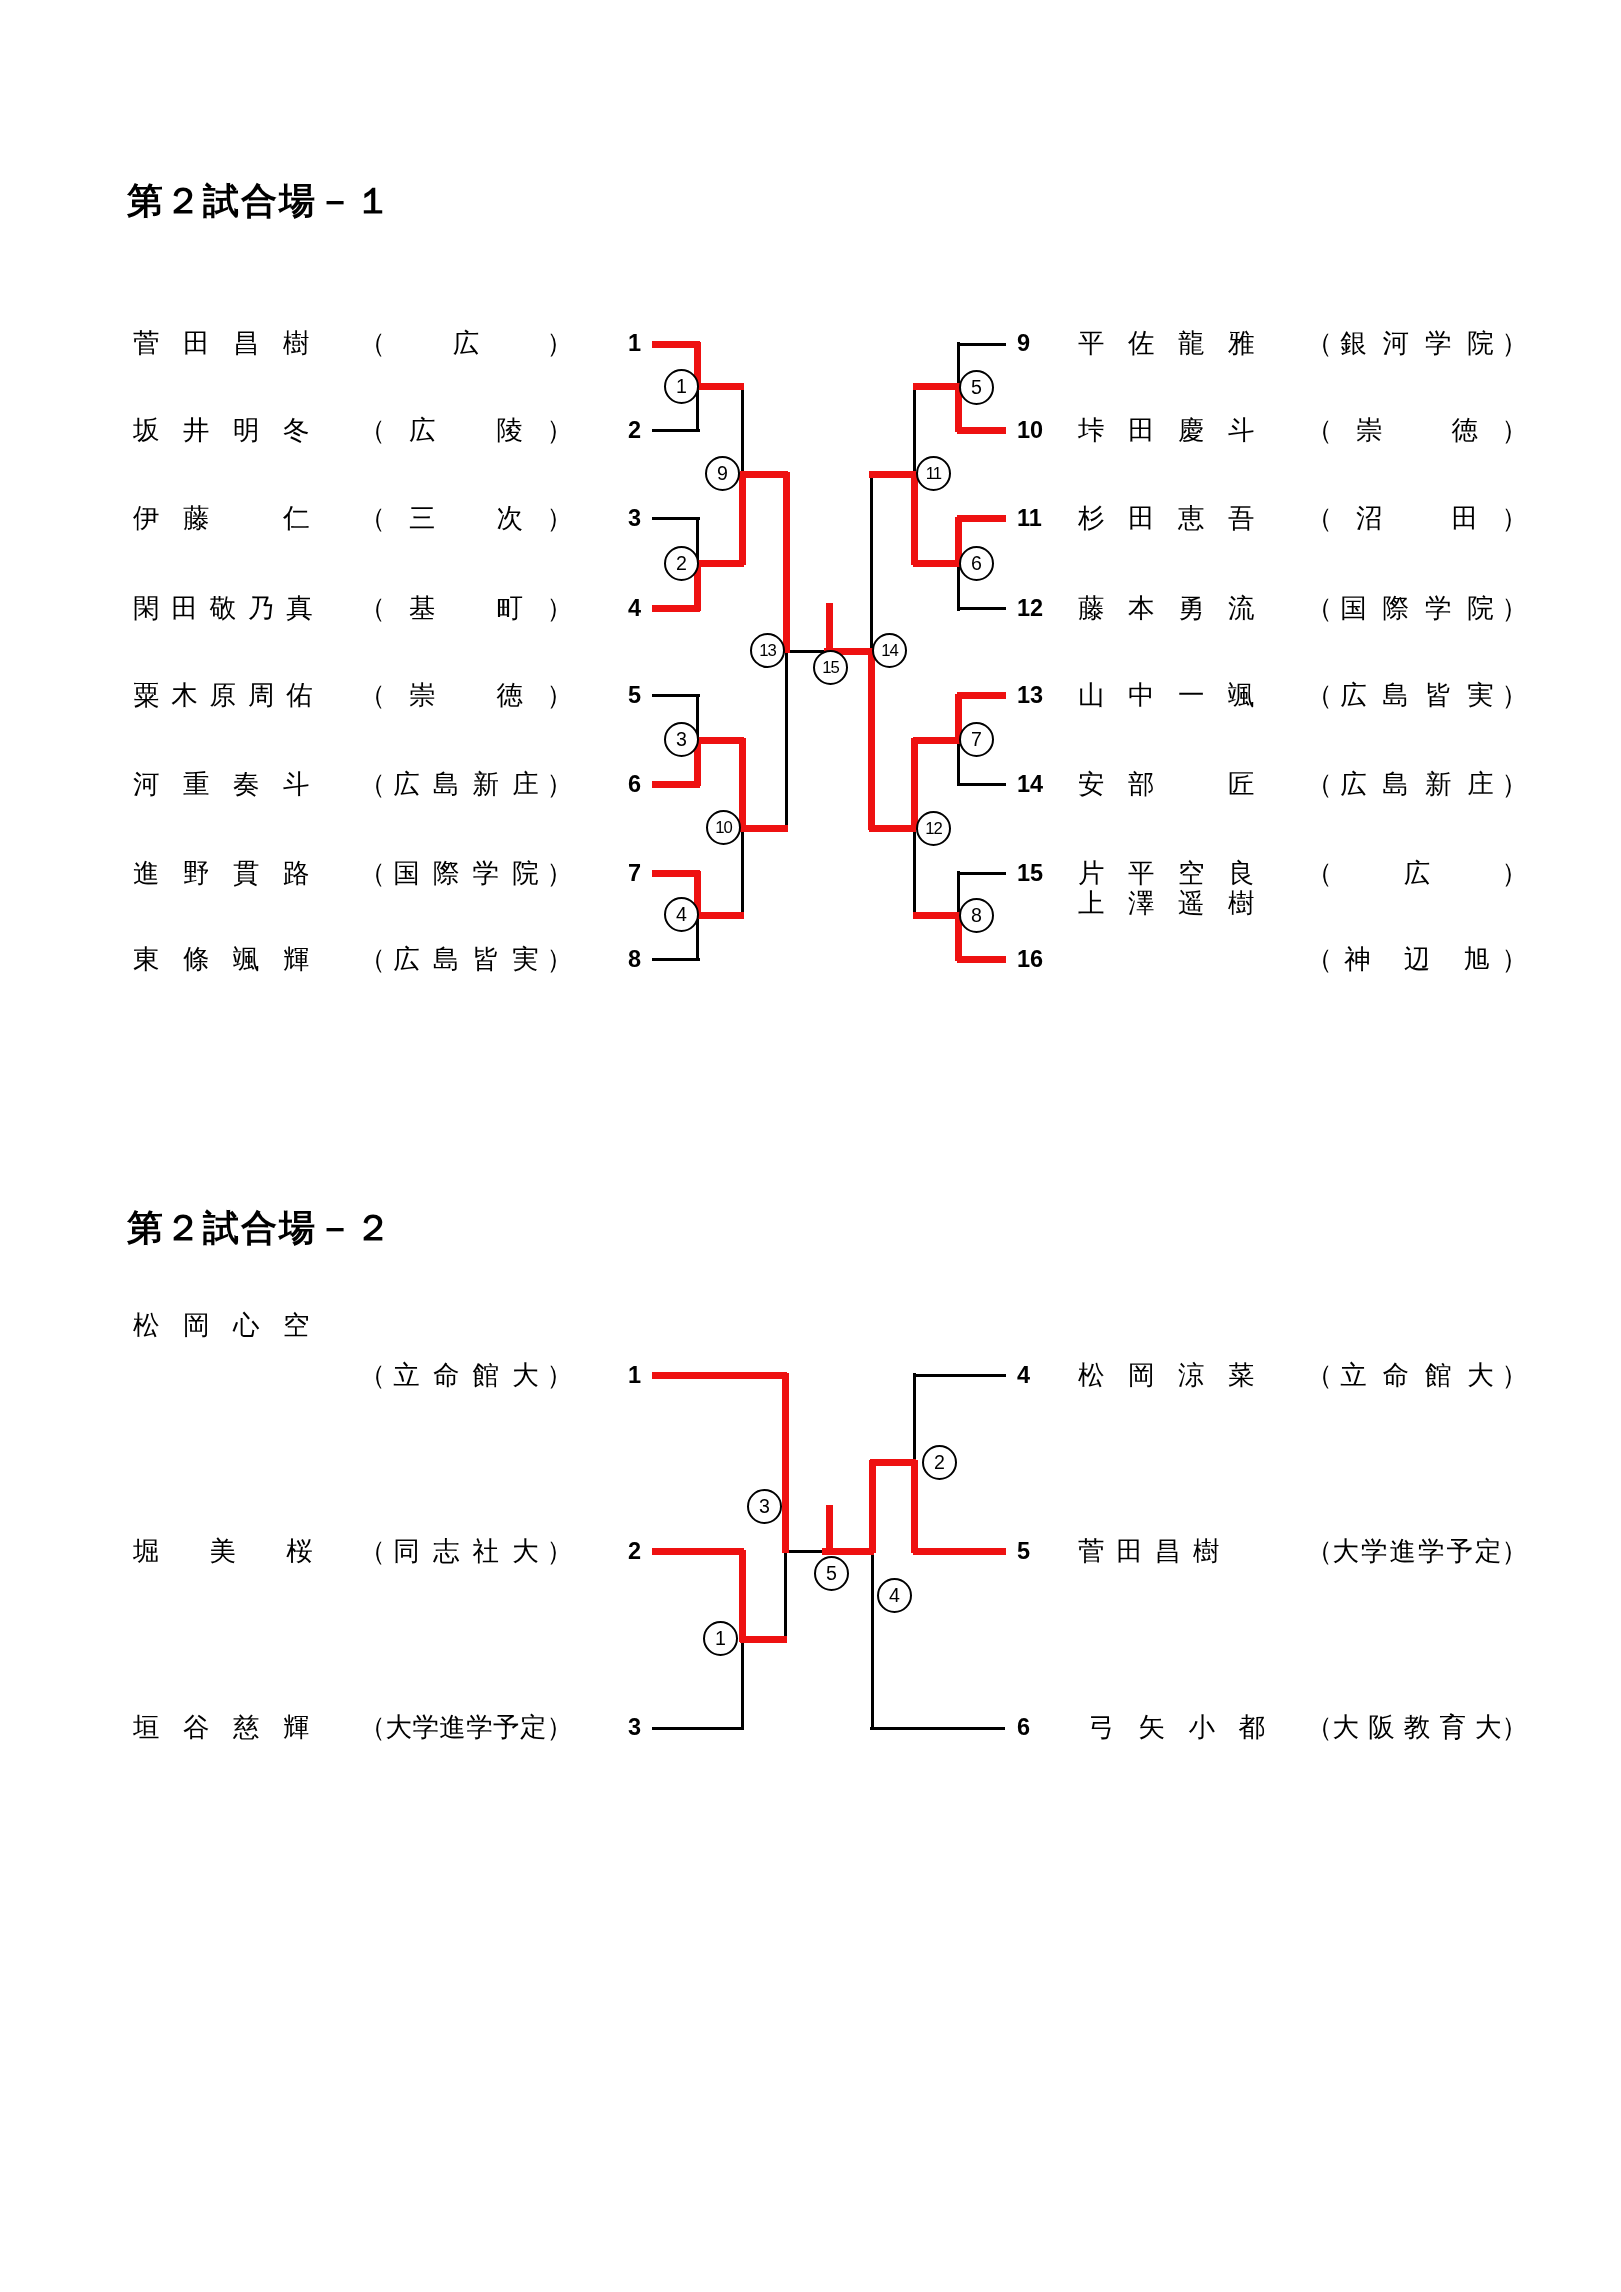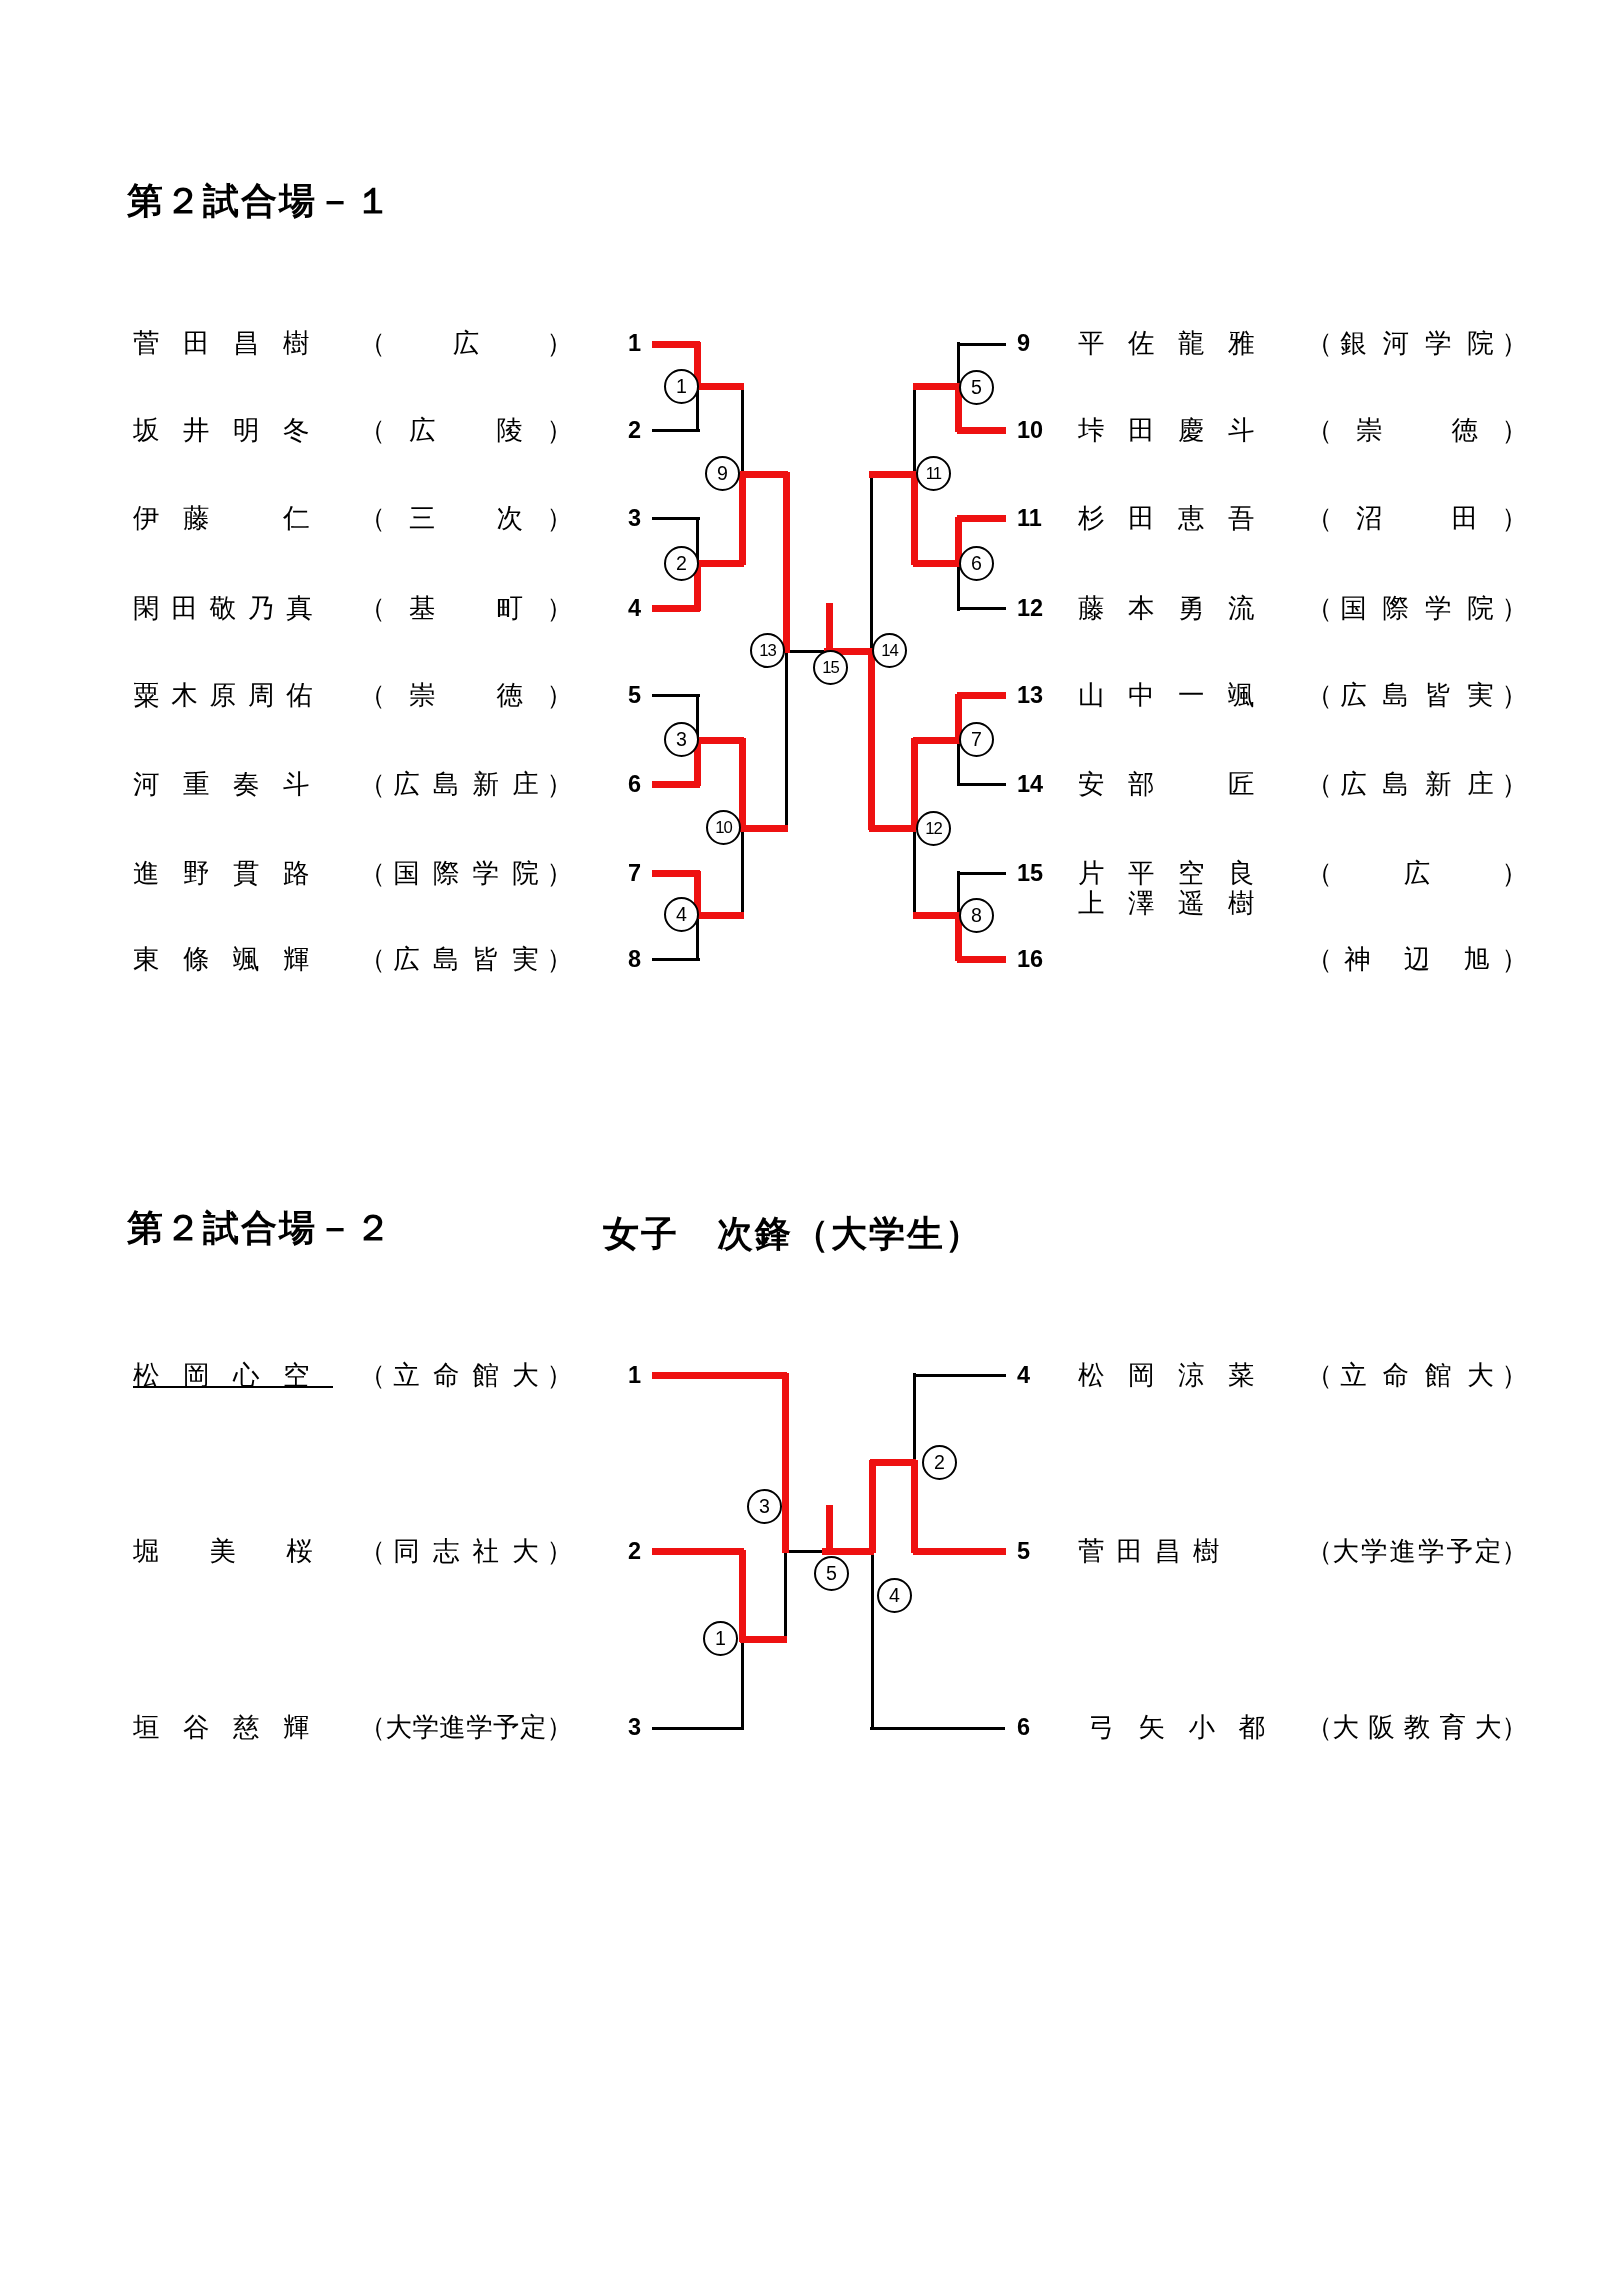--- a/index.html
+++ b/index.html
@@ -219,21 +219,20 @@
         <div class="txt aff" style="left: 1306px; top: 938px; width: 222px;">
           <div class="paren">（</div>
           <div class="school p3">神辺旭</div>
           <div class="paren">）</div>
         </div>
       </div>
   </section>
 
   <section class="bracket">
     <h1 class="title" style="left:127px;top:1180px;">第２試合場－２</h1>
-    <h2 class="title" style="left:603px;top:1180px;">女子　次鋒（大学生）</h2>
     <div id="b2">
         <div class="seg" style="left: 652px; top: 1372px; width: 135px; height: 6.9px; background: rgb(238, 17, 17); z-index: 2;"></div>
         <div class="seg" style="left: 782px; top: 1373px; width: 6.9px; height: 180px; background: rgb(238, 17, 17); z-index: 2;"></div>
         <div class="seg" style="left: 652px; top: 1548px; width: 92px; height: 6.9px; background: rgb(238, 17, 17); z-index: 2;"></div>
         <div class="seg" style="left: 739px; top: 1550px; width: 6.9px; height: 92px; background: rgb(238, 17, 17); z-index: 2;"></div>
         <div class="seg" style="left: 652px; top: 1727px; width: 92px; height: 2.9px; background: rgb(0, 0, 0); z-index: 1;"></div>
         <div class="seg" style="left: 741px; top: 1638px; width: 2.9px; height: 92px; background: rgb(0, 0, 0); z-index: 1;"></div>
         <div class="seg" style="left: 740px; top: 1636px; width: 47px; height: 6.9px; background: rgb(238, 17, 17); z-index: 2;"></div>
         <div class="seg" style="left: 784px; top: 1550px; width: 2.9px; height: 92px; background: rgb(0, 0, 0); z-index: 1;"></div>
         <div class="seg" style="left: 783px; top: 1550px; width: 48px; height: 2.9px; background: rgb(0, 0, 0); z-index: 1;"></div>
@@ -246,21 +245,21 @@
         <div class="seg" style="left: 870px; top: 1727px; width: 135px; height: 2.9px; background: rgb(0, 0, 0); z-index: 1;"></div>
         <div class="seg" style="left: 871px; top: 1550px; width: 2.9px; height: 180px; background: rgb(0, 0, 0); z-index: 1;"></div>
         <div class="seg" style="left: 822px; top: 1548px; width: 52px; height: 6.9px; background: rgb(238, 17, 17); z-index: 2;"></div>
         <div class="seg" style="left: 826px; top: 1505px; width: 6.9px; height: 49px; background: rgb(238, 17, 17); z-index: 2;"></div>
         <div class="circ" style="left: 703px; top: 1621px;">1</div>
         <div class="circ" style="left: 922px; top: 1445px;">2</div>
         <div class="circ" style="left: 747px; top: 1489px;">3</div>
         <div class="circ" style="left: 877px; top: 1578px;">4</div>
         <div class="circ" style="left: 814px; top: 1556px;">5</div>
         <div class="txt seed l" style="left: 586px; top: 1354px; width: 55px;">1</div>
-        <div class="txt pname" style="left: 133px; top: 1354px; width: 218px; text-decoration: underline;">松岡心空</div>
+        <div class="txt pname" style="left: 133px; top: 1304px; width: 218px;">松岡心空</div>
         <div class="txt aff" style="left: 359px; top: 1354px; width: 214px;">
           <div class="paren">（</div>
           <div class="school p4">立命館大</div>
           <div class="paren">）</div>
         </div>
         <div class="txt seed l" style="left: 586px; top: 1530px; width: 55px;">2</div>
         <div class="txt pname long" style="left: 133px; top: 1530px; width: 218px;">堀　美　桜</div>
         <div class="txt aff" style="left: 359px; top: 1530px; width: 214px;">
           <div class="paren">（</div>
           <div class="school p4">同志社大</div>

